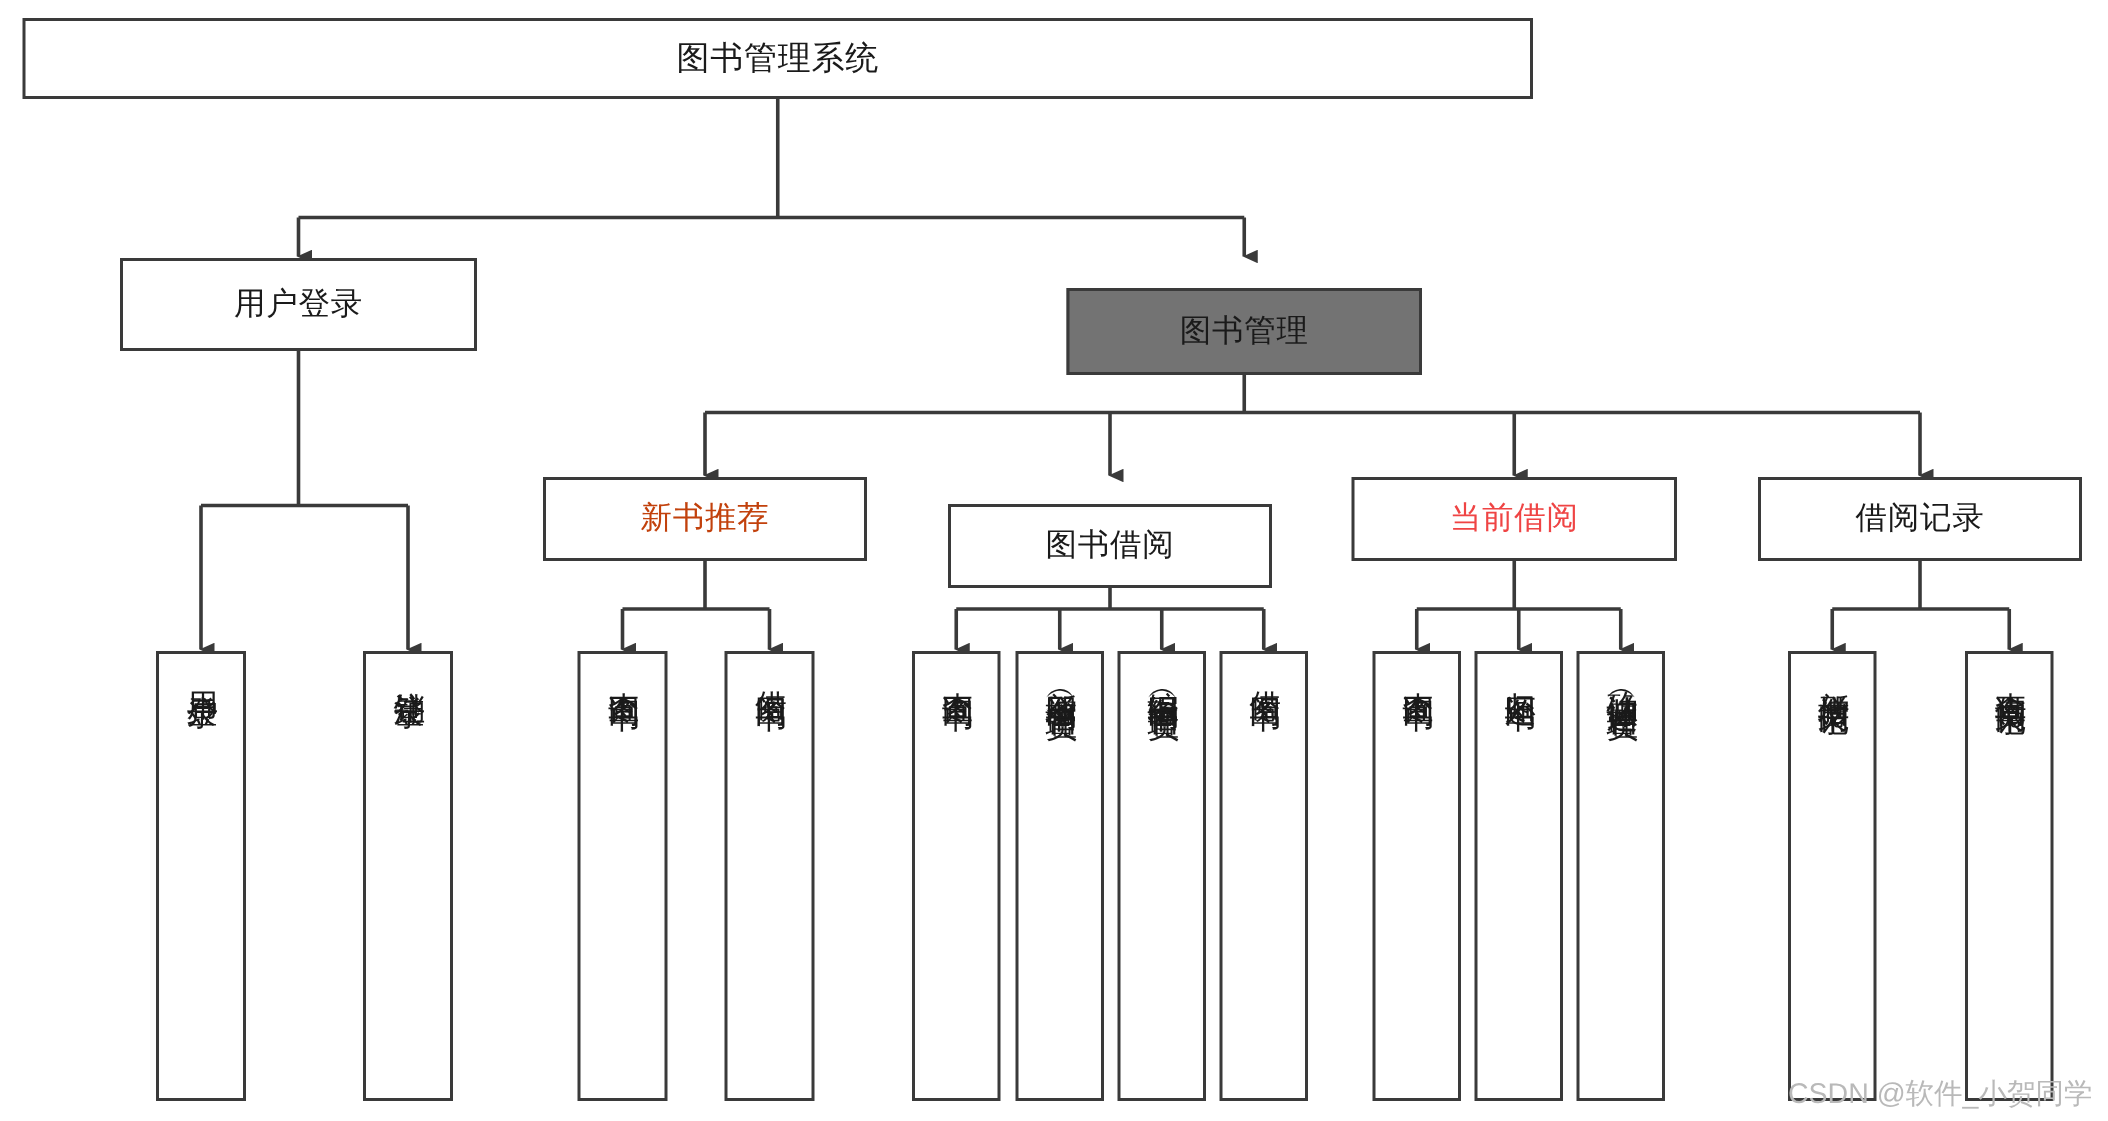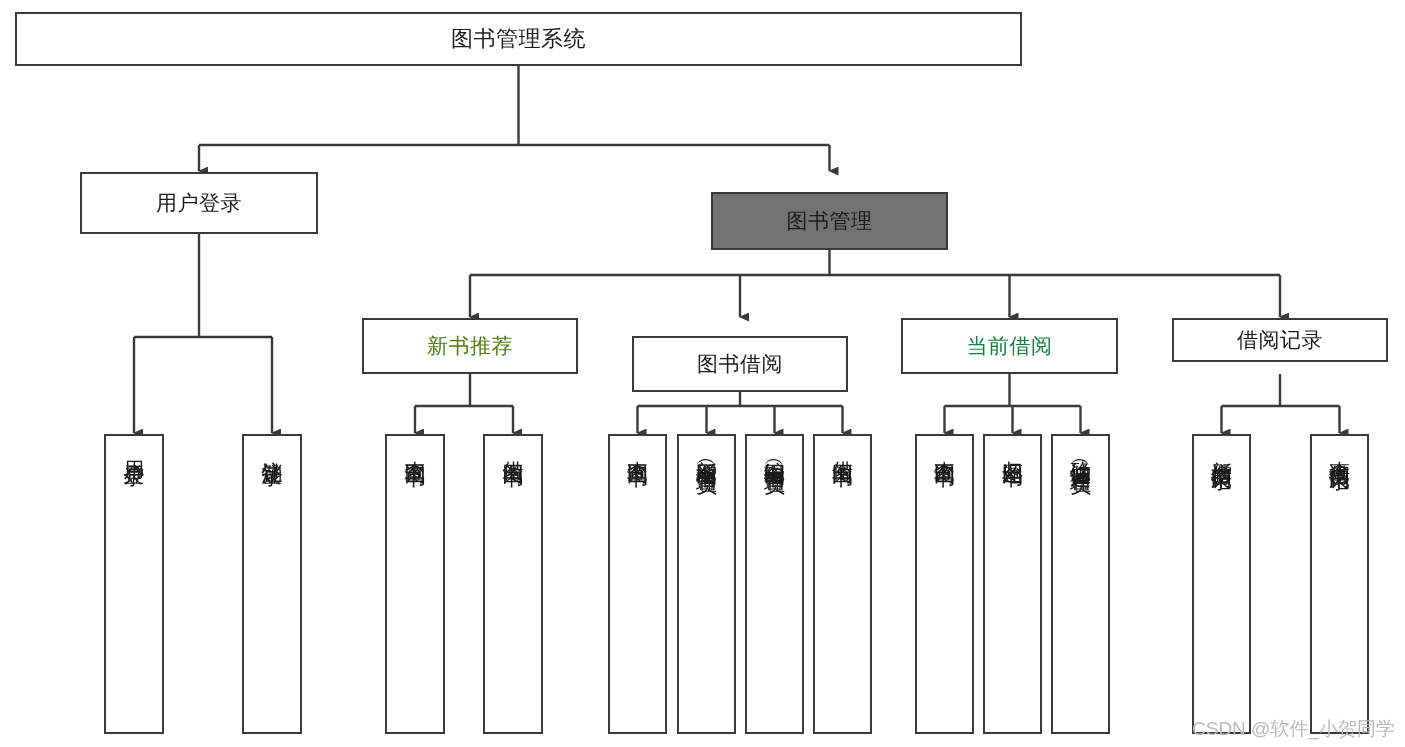--- a/index.html
+++ b/index.html
@@ -122,29 +122,29 @@
       <div class="node horizontal root" style="left: 15px; top: 12px; width: 1007px; height: 54px; border-color: rgb(58, 58, 58); background: rgb(255, 255, 255);">
         <span class="node-label" style="color: rgb(26, 26, 26);">图书管理系统</span>
       </div>
       <div class="node horizontal" style="left: 80px; top: 172px; width: 238px; height: 62px; border-color: rgb(58, 58, 58); background: rgb(255, 255, 255);">
         <span class="node-label" style="color: rgb(26, 26, 26);">用户登录</span>
       </div>
       <div class="node horizontal" style="left: 711px; top: 172px; width: 237px; height: 58px; border-color: rgb(58, 58, 58); background: #737373; margin-top: 20px;">
         <span class="node-label" style="color: rgb(26, 26, 26);">图书管理</span>
       </div>
       <div class="node horizontal" style="left: 362px; top: 318px; width: 216px; height: 56px; border-color: rgb(58, 58, 58); background: rgb(255, 255, 255);">
-        <span class="node-label" style="color: #4d7c0f;">新书推荐</span>
+        <span class="node-label" style="color: #c2410c;">新书推荐</span>
       </div>
       <div class="node horizontal" style="left: 632px; top: 336px; width: 216px; height: 56px; border-color: rgb(58, 58, 58); background: rgb(255, 255, 255);">
         <span class="node-label" style="color: rgb(26, 26, 26);">图书借阅</span>
       </div>
       <div class="node horizontal" style="left: 901px; top: 318px; width: 217px; height: 56px; border-color: rgb(58, 58, 58); background: rgb(255, 255, 255);">
-        <span class="node-label" style="color: #15803d;">当前借阅</span>
+        <span class="node-label" style="color: #ef4444;">当前借阅</span>
       </div>
-      <div class="node horizontal" style="left: 1172px; top: 318px; width: 216px; height: 44px; border-color: rgb(58, 58, 58); background: rgb(255, 255, 255);">
+      <div class="node horizontal" style="left: 1172px; top: 318px; width: 216px; height: 56px; border-color: rgb(58, 58, 58); background: rgb(255, 255, 255);">
         <span class="node-label" style="color: rgb(26, 26, 26);">借阅记录</span>
       </div>
       <div class="node vertical" style="left: 104px; top: 434px; width: 60px; height: 300px; border-color: rgb(58, 58, 58); background: rgb(255, 255, 255);">
         <span class="node-label" style="color: rgb(26, 26, 26);">用户登录</span>
       </div>
       <div class="node vertical" style="left: 242px; top: 434px; width: 60px; height: 300px; border-color: rgb(58, 58, 58); background: rgb(255, 255, 255);">
         <span class="node-label" style="color: rgb(26, 26, 26);">注销登录</span>
       </div>
       <div class="node vertical" style="left: 385px; top: 434px; width: 60px; height: 300px; border-color: rgb(58, 58, 58); background: rgb(255, 255, 255);">
         <span class="node-label" style="color: rgb(26, 26, 26);">查询图书</span>

